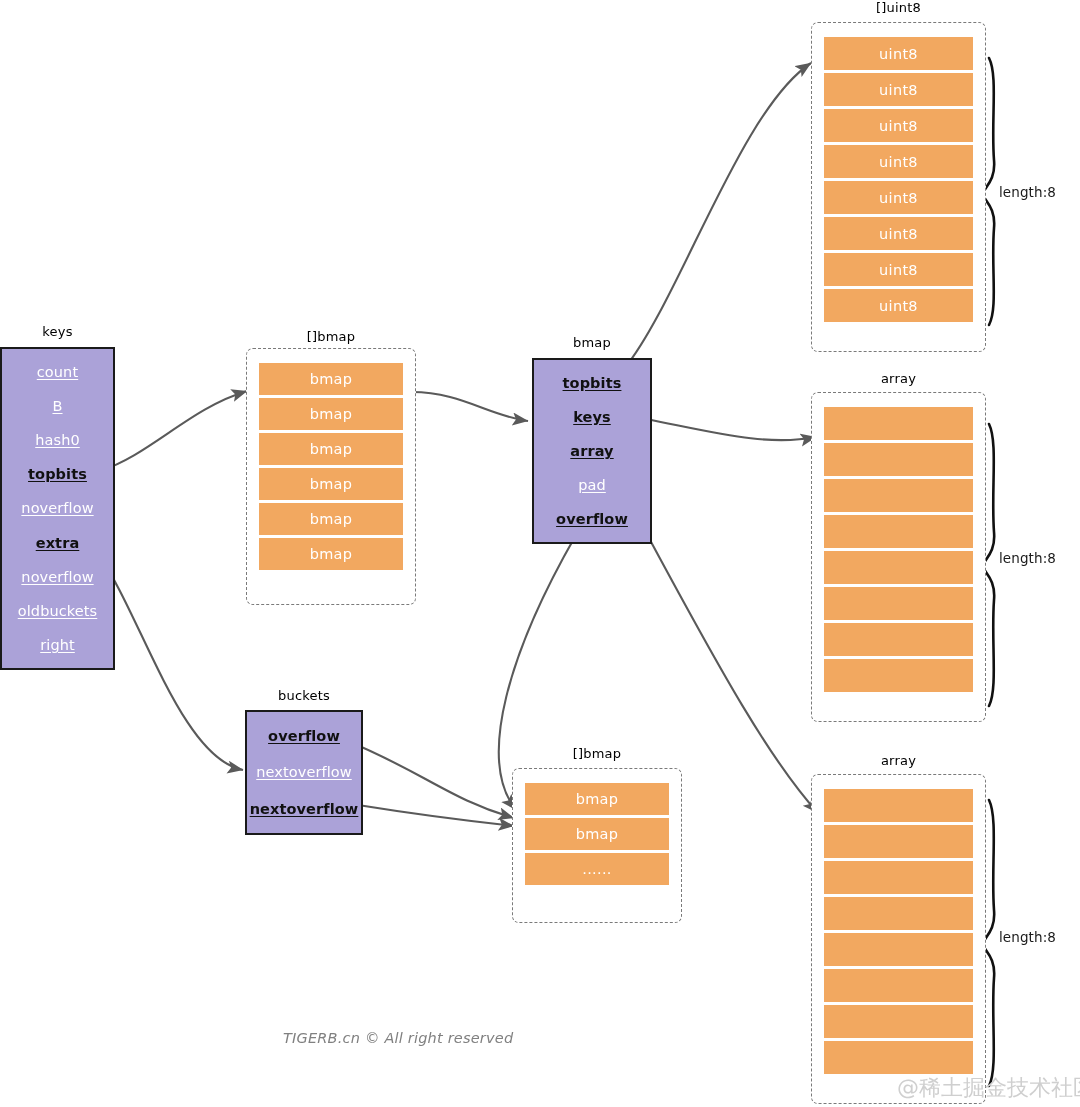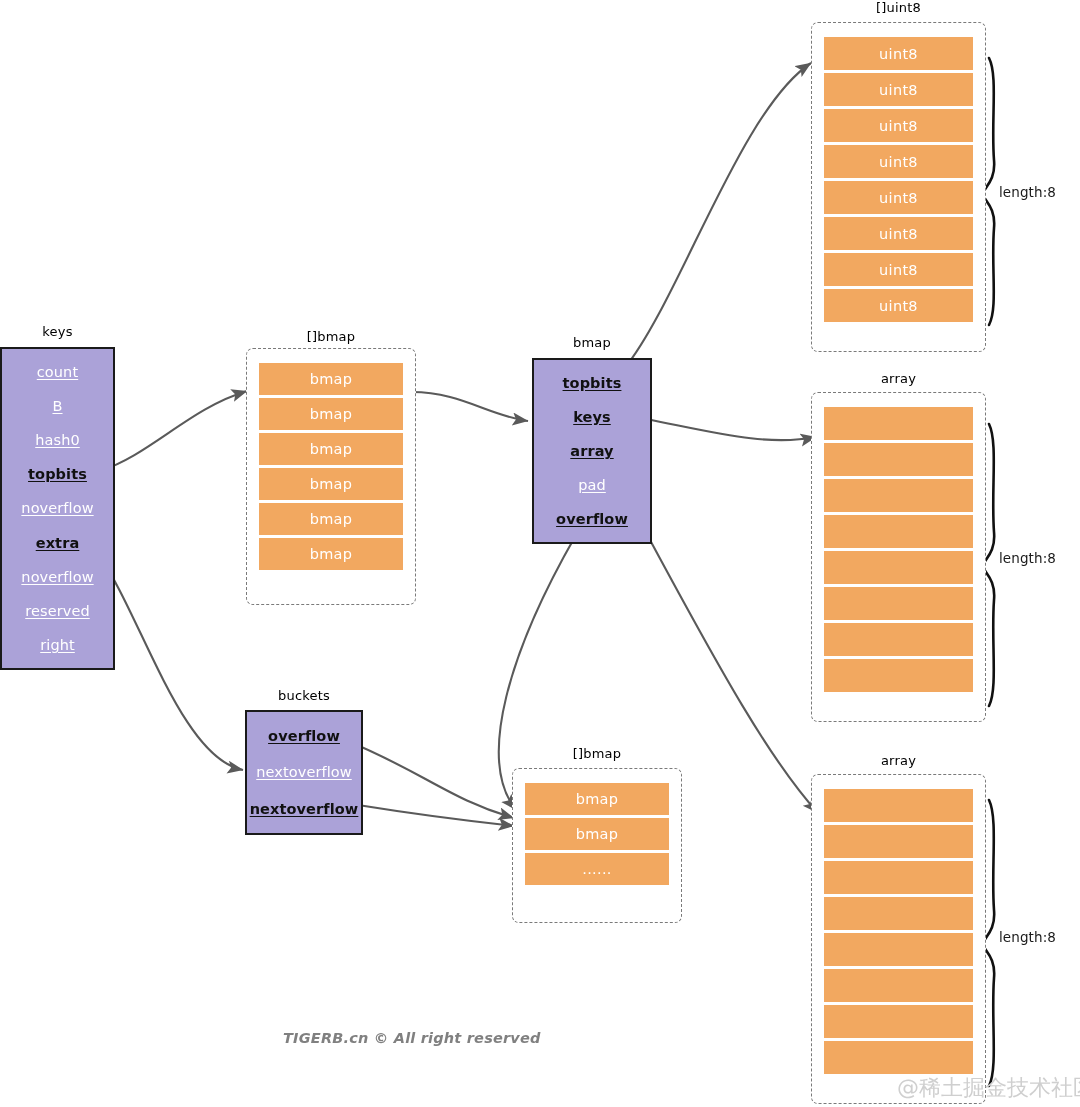--- a/index.html
+++ b/index.html
@@ -80,21 +80,20 @@
     width: 1080px; height: 1107px;
     pointer-events: none;
   }
   .credit {
     position: absolute;
     font-size: 14.5px;
     font-style: italic;
     color: #808080;
     white-space: nowrap;
     letter-spacing: .2px;
-    font-weight: bold;
   }
   .watermark {
     position: absolute;
     font-size: 22px;
     color: #cfcfcf;
     white-space: nowrap;
     font-family: "DejaVu Sans", "Liberation Sans", sans-serif;
   }
 </style>
 </head>
@@ -140,21 +139,21 @@
 
   <div class="box-title" style="left:0px; top:324px; width:115px;">keys</div>
   <div class="struct" style="left:0px; top:347px; width:115px; height:323px;text-align:center;">
     <span class="field">count</span>
     <span class="field">B</span>
     <span class="field">hash0</span>
     <span class="field bold">topbits</span>
     <span class="field">noverflow</span>
     <span class="field bold">extra</span>
     <span class="field">noverflow</span>
-    <span class="field">reserved</span>
+    <span class="field">oldbuckets</span>
     <span class="field">right</span>
   </div>
 
   <div class="box-title" style="left:246px; top:329px; width:170px;">[]bmap</div>
   <div class="slice" style="left:246px; top:348px; width:170px; height:257px;">
     <div class="cell" style="height:32px;">bmap</div>
     <div class="cell" style="height:32px;">bmap</div>
     <div class="cell" style="height:32px;">bmap</div>
     <div class="cell" style="height:32px;">bmap</div>
     <div class="cell" style="height:32px;">bmap</div>

